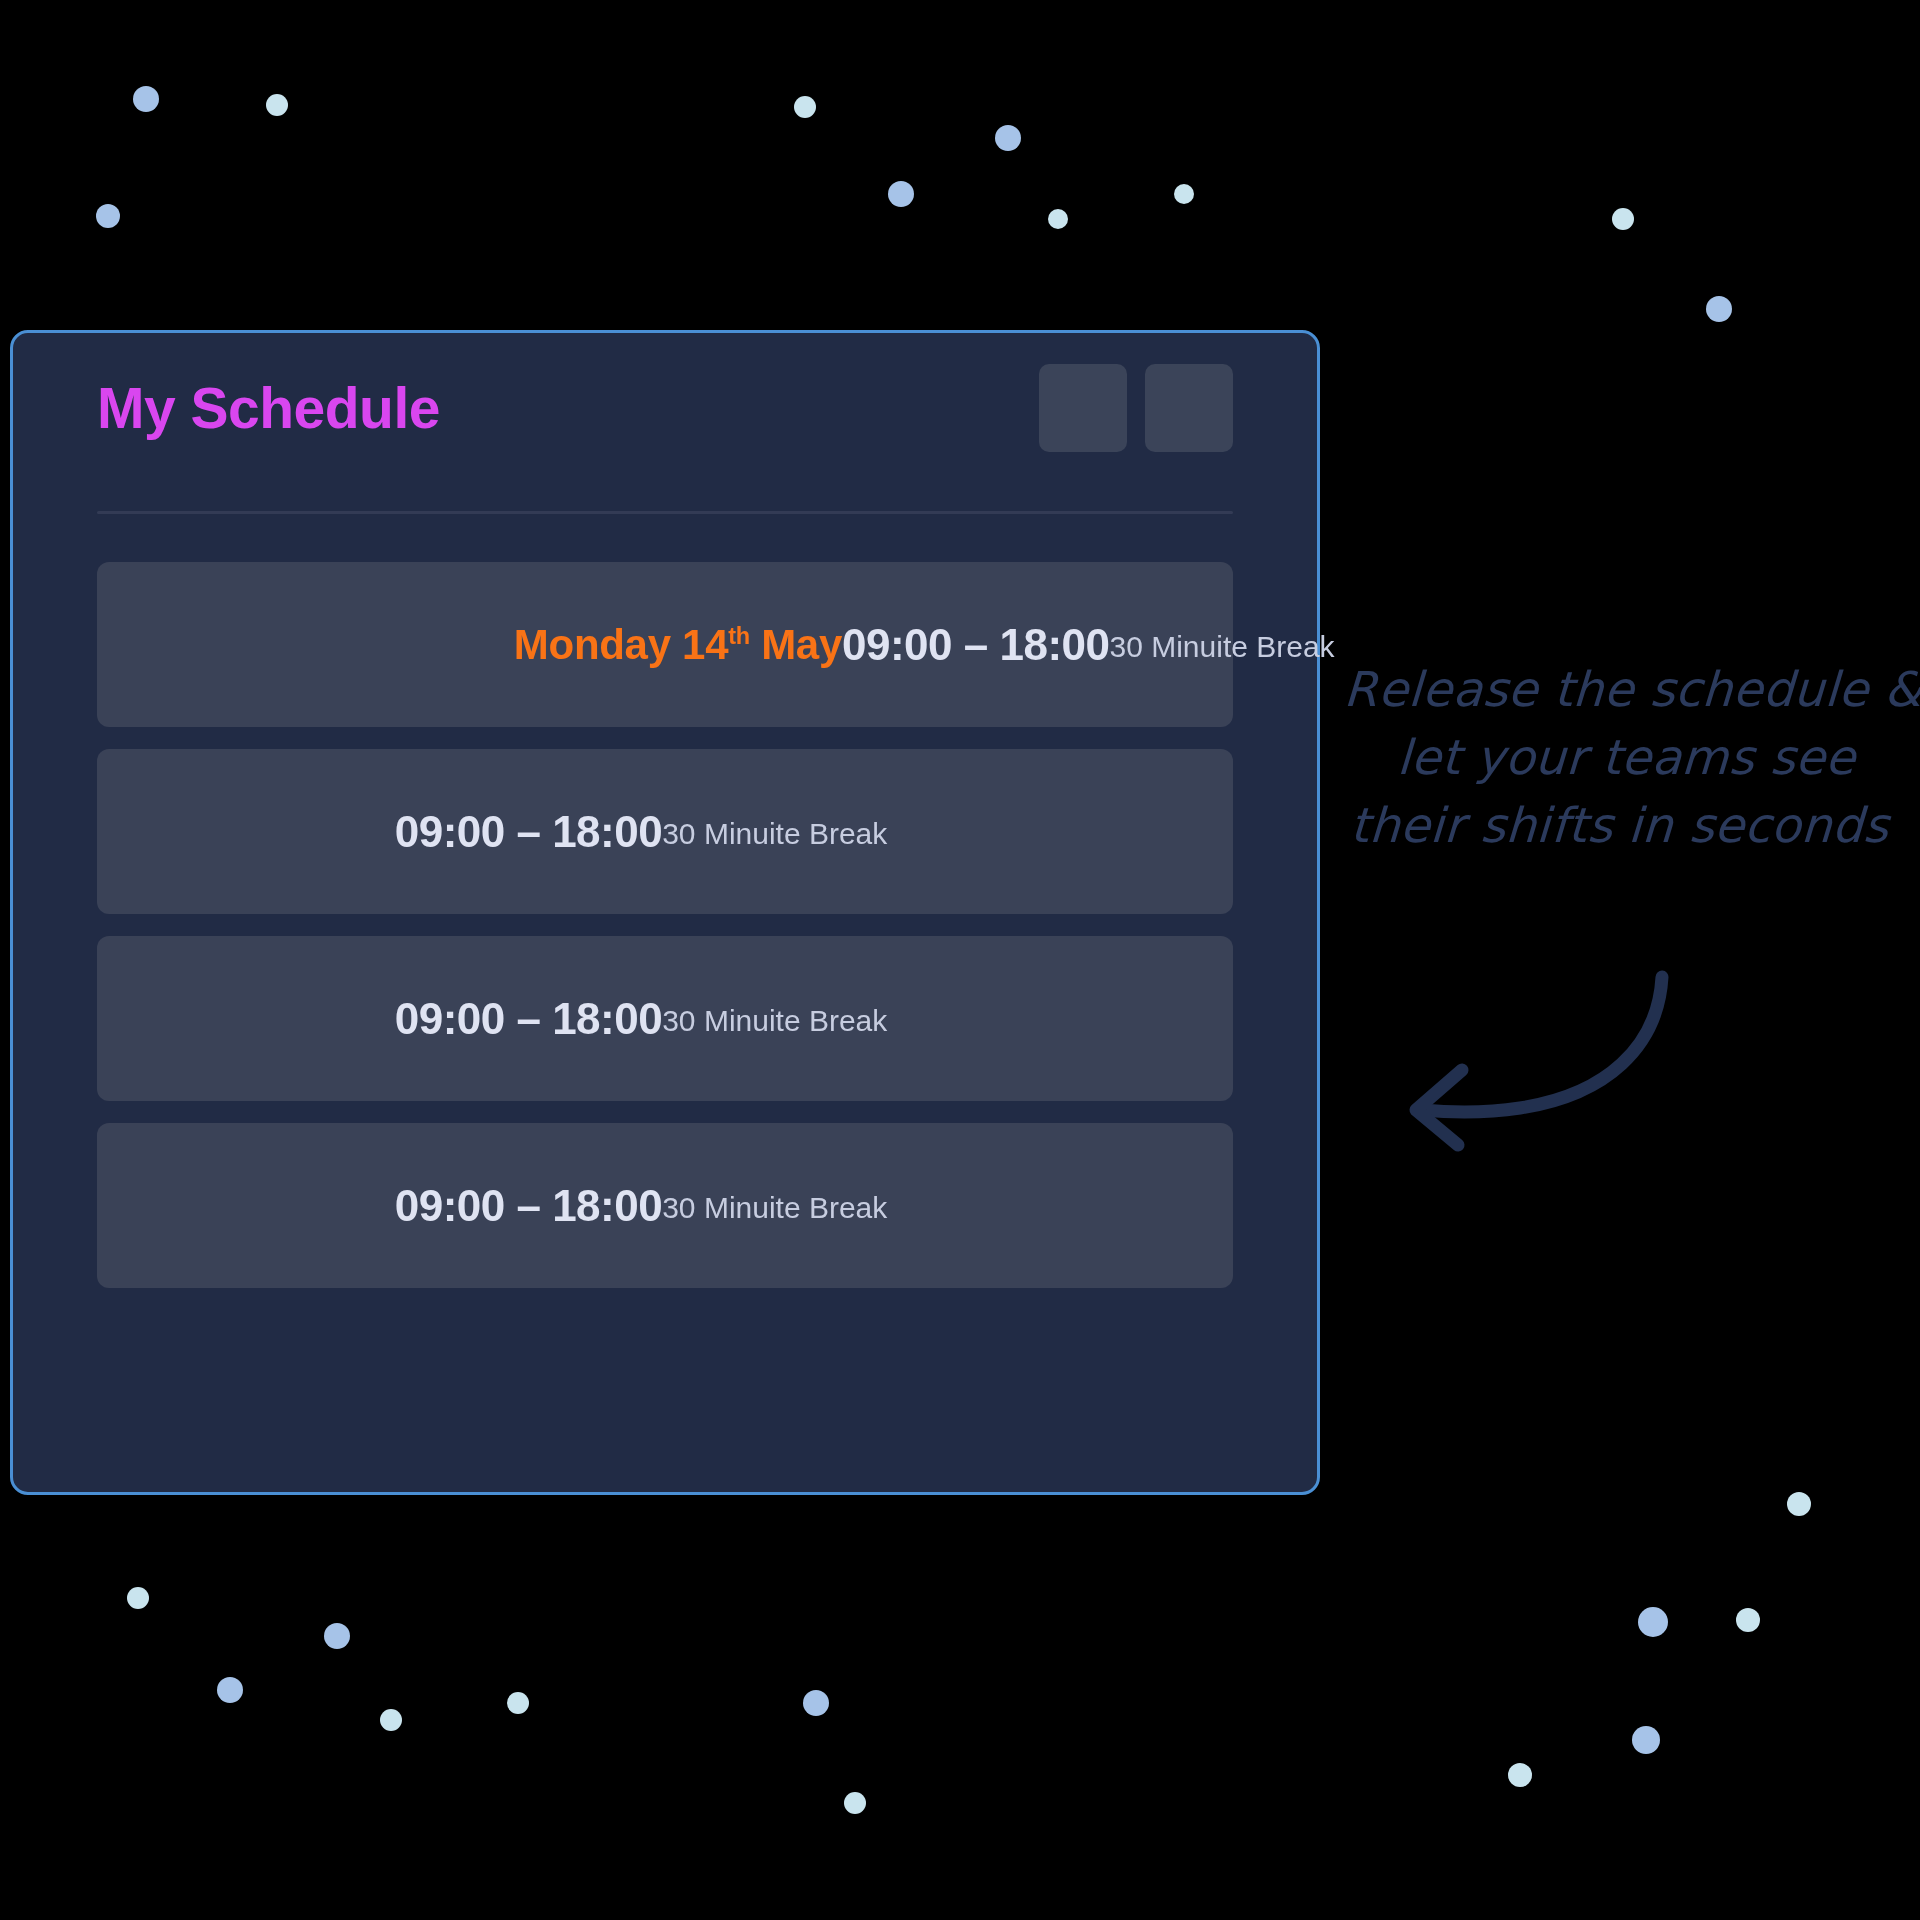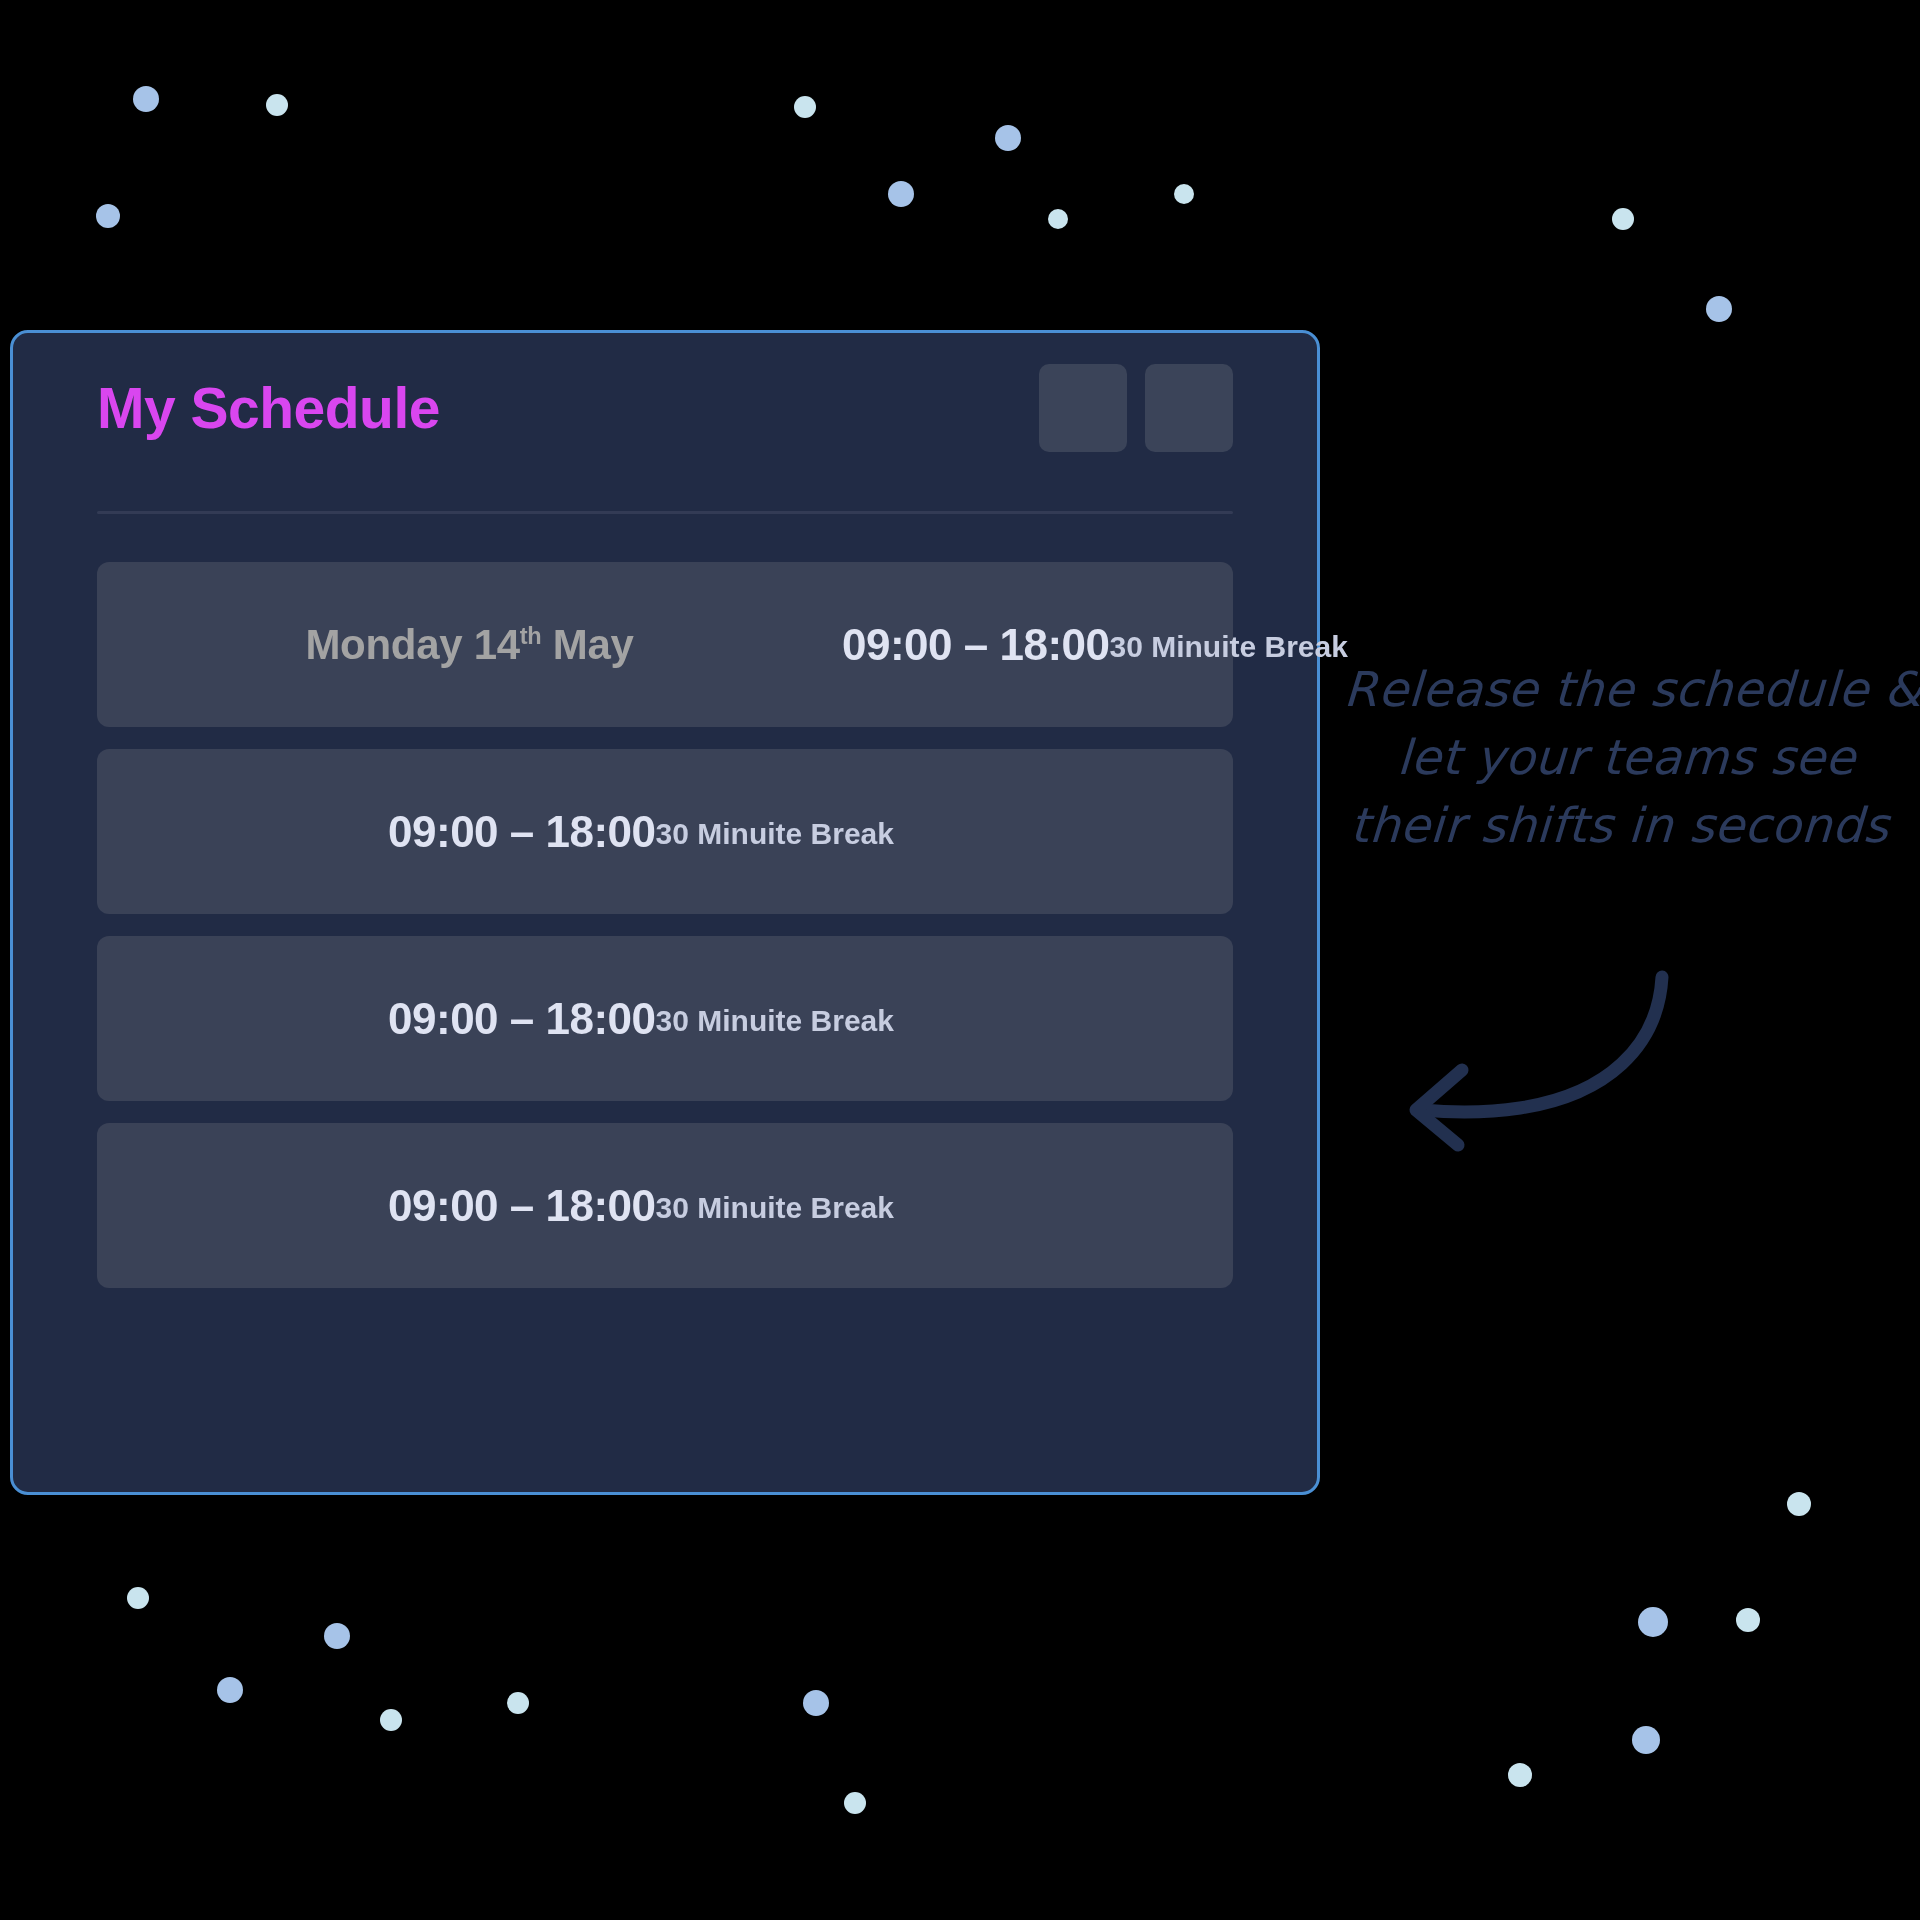--- a/index.html
+++ b/index.html
@@ -89,24 +89,24 @@
     align-items: center;
     justify-content: flex-start;
     background: #3a4257;
     border-radius: 12px;
     height: 165px;
     padding: 0 0 0 0;
   }
 
   .row-day {
     flex: 0 0 745px;
-    text-align: center;
+    text-align: right;
     font-size: 42px;
     font-weight: bold;
-    color: #a3a3a3;
+    color: #f97316;
     letter-spacing: -0.3px;
     white-space: nowrap;
   }
   .row-day sup {
     font-size: 0.56em;
     vertical-align: super;
     line-height: 0;
   }
 
   .row-times {
@@ -119,21 +119,21 @@
   }
   .row-hours {
     font-size: 44px;
     font-weight: bold;
     color: #dfe3f2;
     letter-spacing: -0.5px;
     white-space: nowrap;
   }
   .row-break {
     font-size: 30px;
-    font-weight: bold;
+    font-weight: normal;
     color: #c7cde0;
     margin-top: 4px;
     white-space: nowrap;
   }
 
   
   #annotation {
     position: absolute;
     left: 1340px;
     top: 655px;

